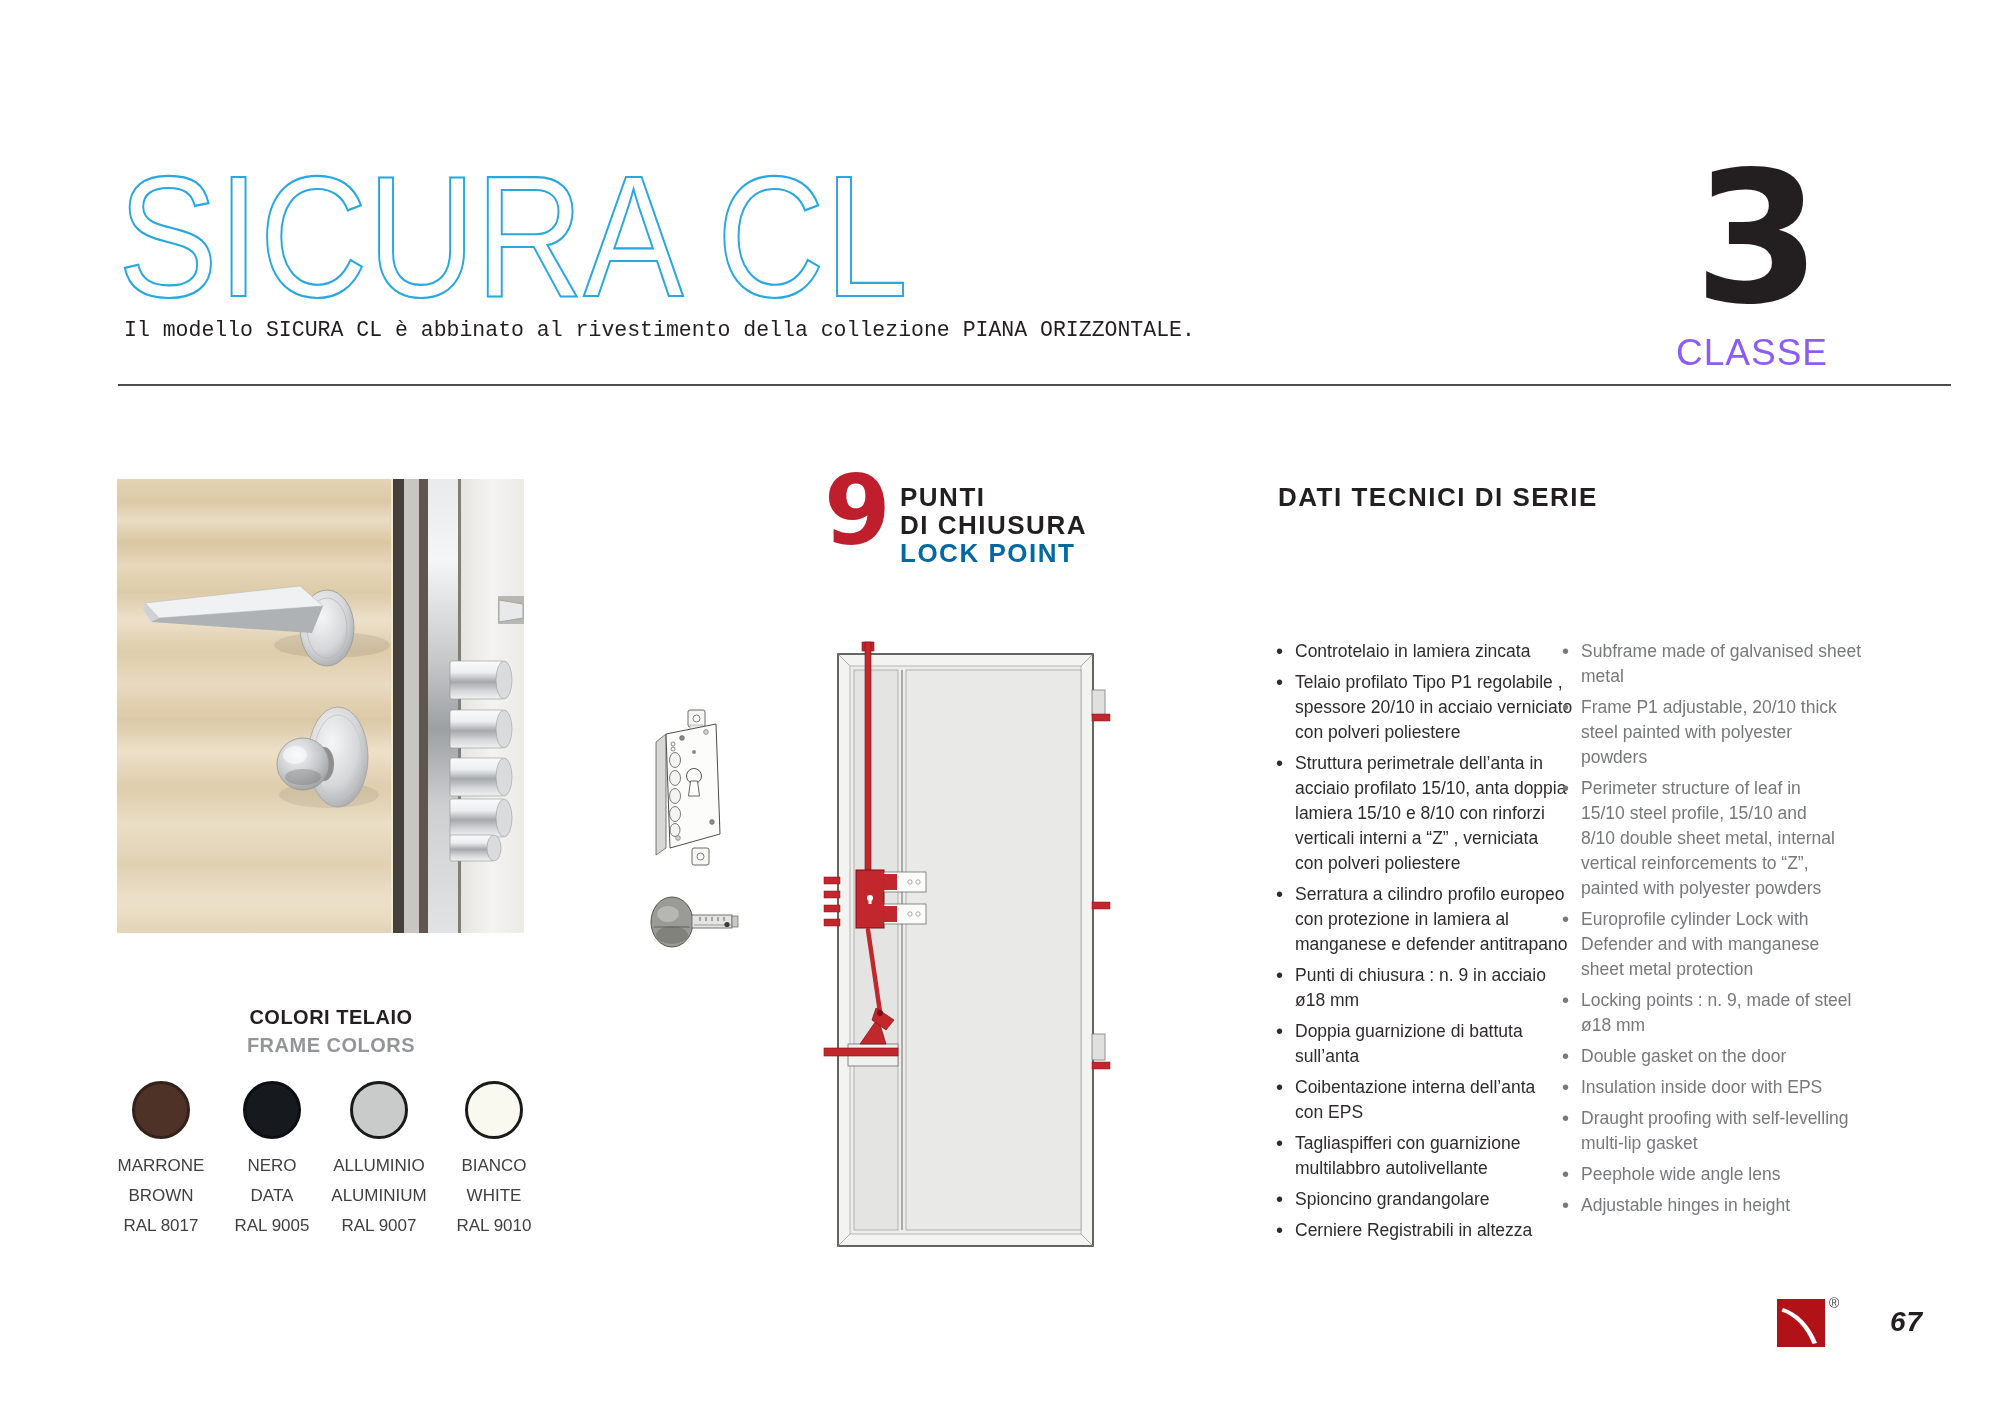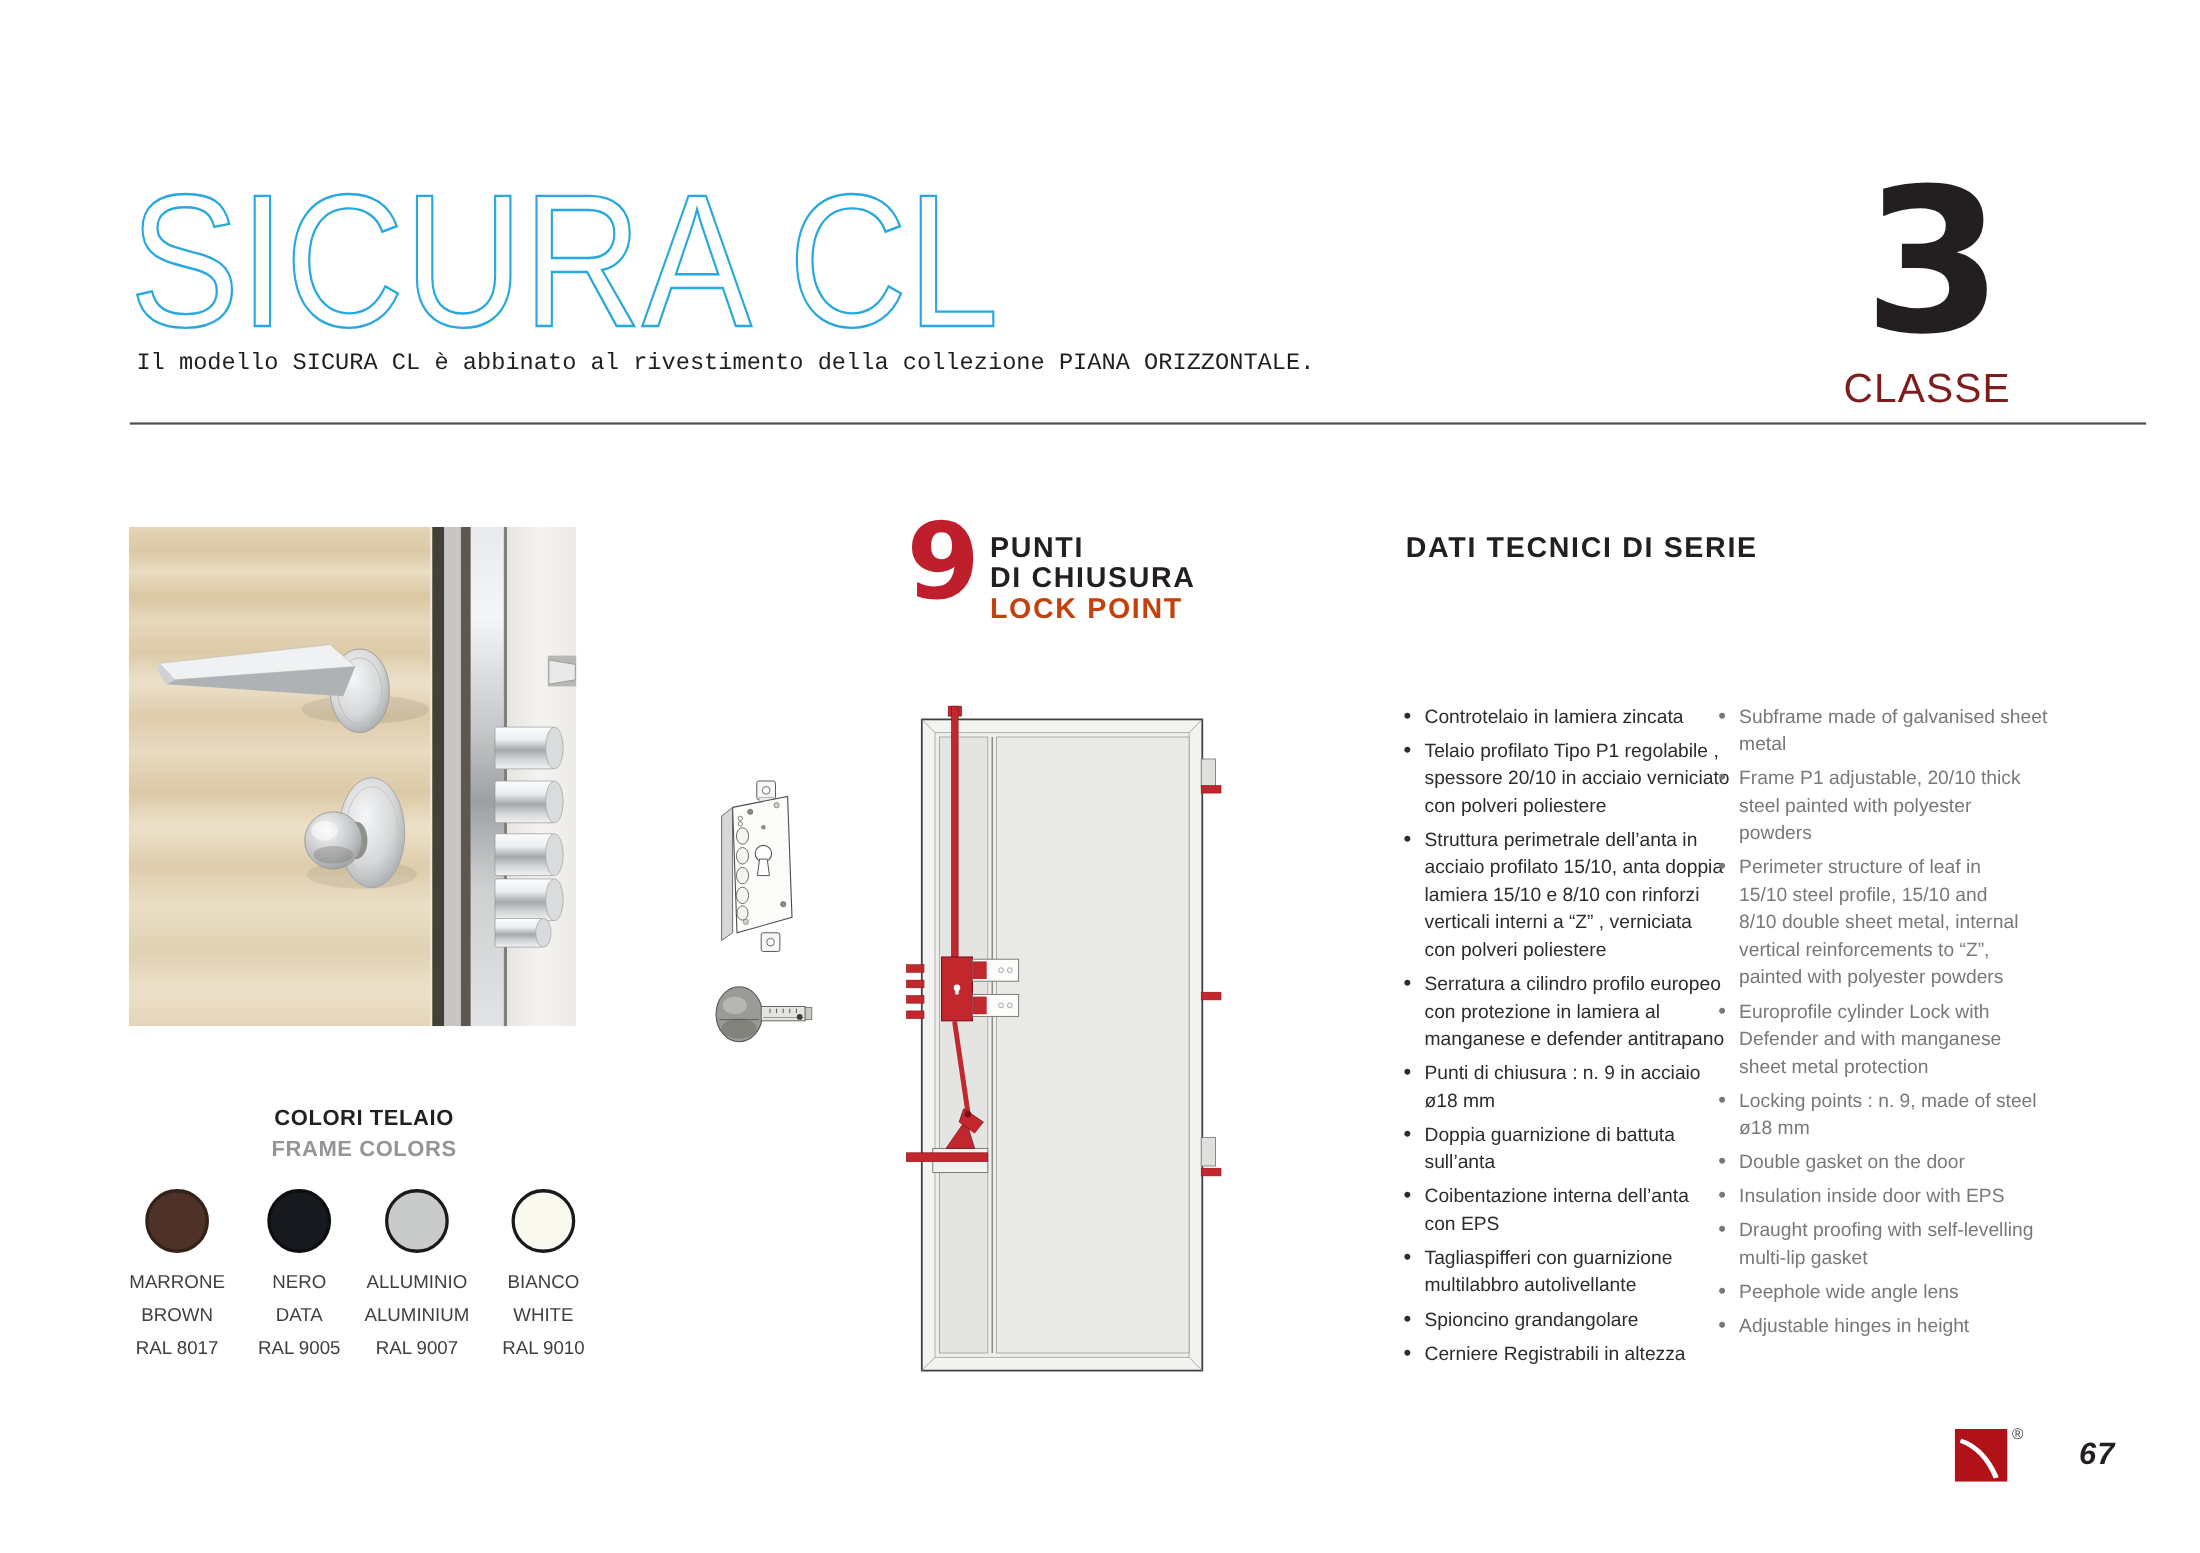--- a/index.html
+++ b/index.html
@@ -11,29 +11,29 @@
   .title-svg{position:absolute;left:112px;top:156px;}
   .subtitle{position:absolute;left:124px;top:317px;font-size:21.5px;line-height:27px;}
   .subtitle .it{color:#221e1f;font-family:Liberation Mono, monospace;}
   .subtitle .en{color:#a3a5a8;}
   .rule{position:absolute;left:118px;top:384px;width:1833px;height:2px;background:#4c4c4e;}
 
   
   .class-number{position:absolute;left:1694px;top:147px;font-family:"DejaVu Sans",sans-serif;
                 font-weight:700;font-size:182px;line-height:1;color:#231f20;letter-spacing:-4px;}
   .class-label{position:absolute;left:1676px;top:332px;width:150px;text-align:center;
-               font-size:37px;font-weight:400;color:#7f1d1d;letter-spacing:1px;}
+               font-size:37px;font-weight:400;color:#8b5cf6;letter-spacing:1px;}
 
   
   .lockpoint{position:absolute;left:824px;top:468px;}
   .lockpoint .num{position:absolute;left:0;top:2px;font-family:"DejaVu Sans",sans-serif;
                   font-weight:700;font-size:96px;line-height:82px;color:#bf1e2d;}
   .lockpoint .txt{position:absolute;left:76px;top:15px;font-weight:800;font-size:26px;
                   line-height:28px;letter-spacing:1.5px;white-space:nowrap;}
-  .lockpoint .txt .l3{color:#c2410c;}
+  .lockpoint .txt .l3{color:#0369a1;}
 
   
   .techhead{position:absolute;left:1278px;top:483px;font-weight:800;font-size:26px;
             line-height:29px;letter-spacing:1.5px;white-space:nowrap;}
   .techhead .en{color:#939598;}
   ul.spec{position:absolute;margin:0;padding:0;list-style:none;top:639px;font-size:17.5px;line-height:25px;}
   ul.spec li{position:relative;padding-left:21px;margin:0 0 6px 0;white-space:pre-line;}
   ul.spec li::before{content:"\2022";position:absolute;left:2px;top:0;font-size:20px;}
   ul.spec.it{left:1274px;width:300px;color:#2f2b2c;}
   ul.spec.en{left:1560px;width:330px;color:#77787b;}

